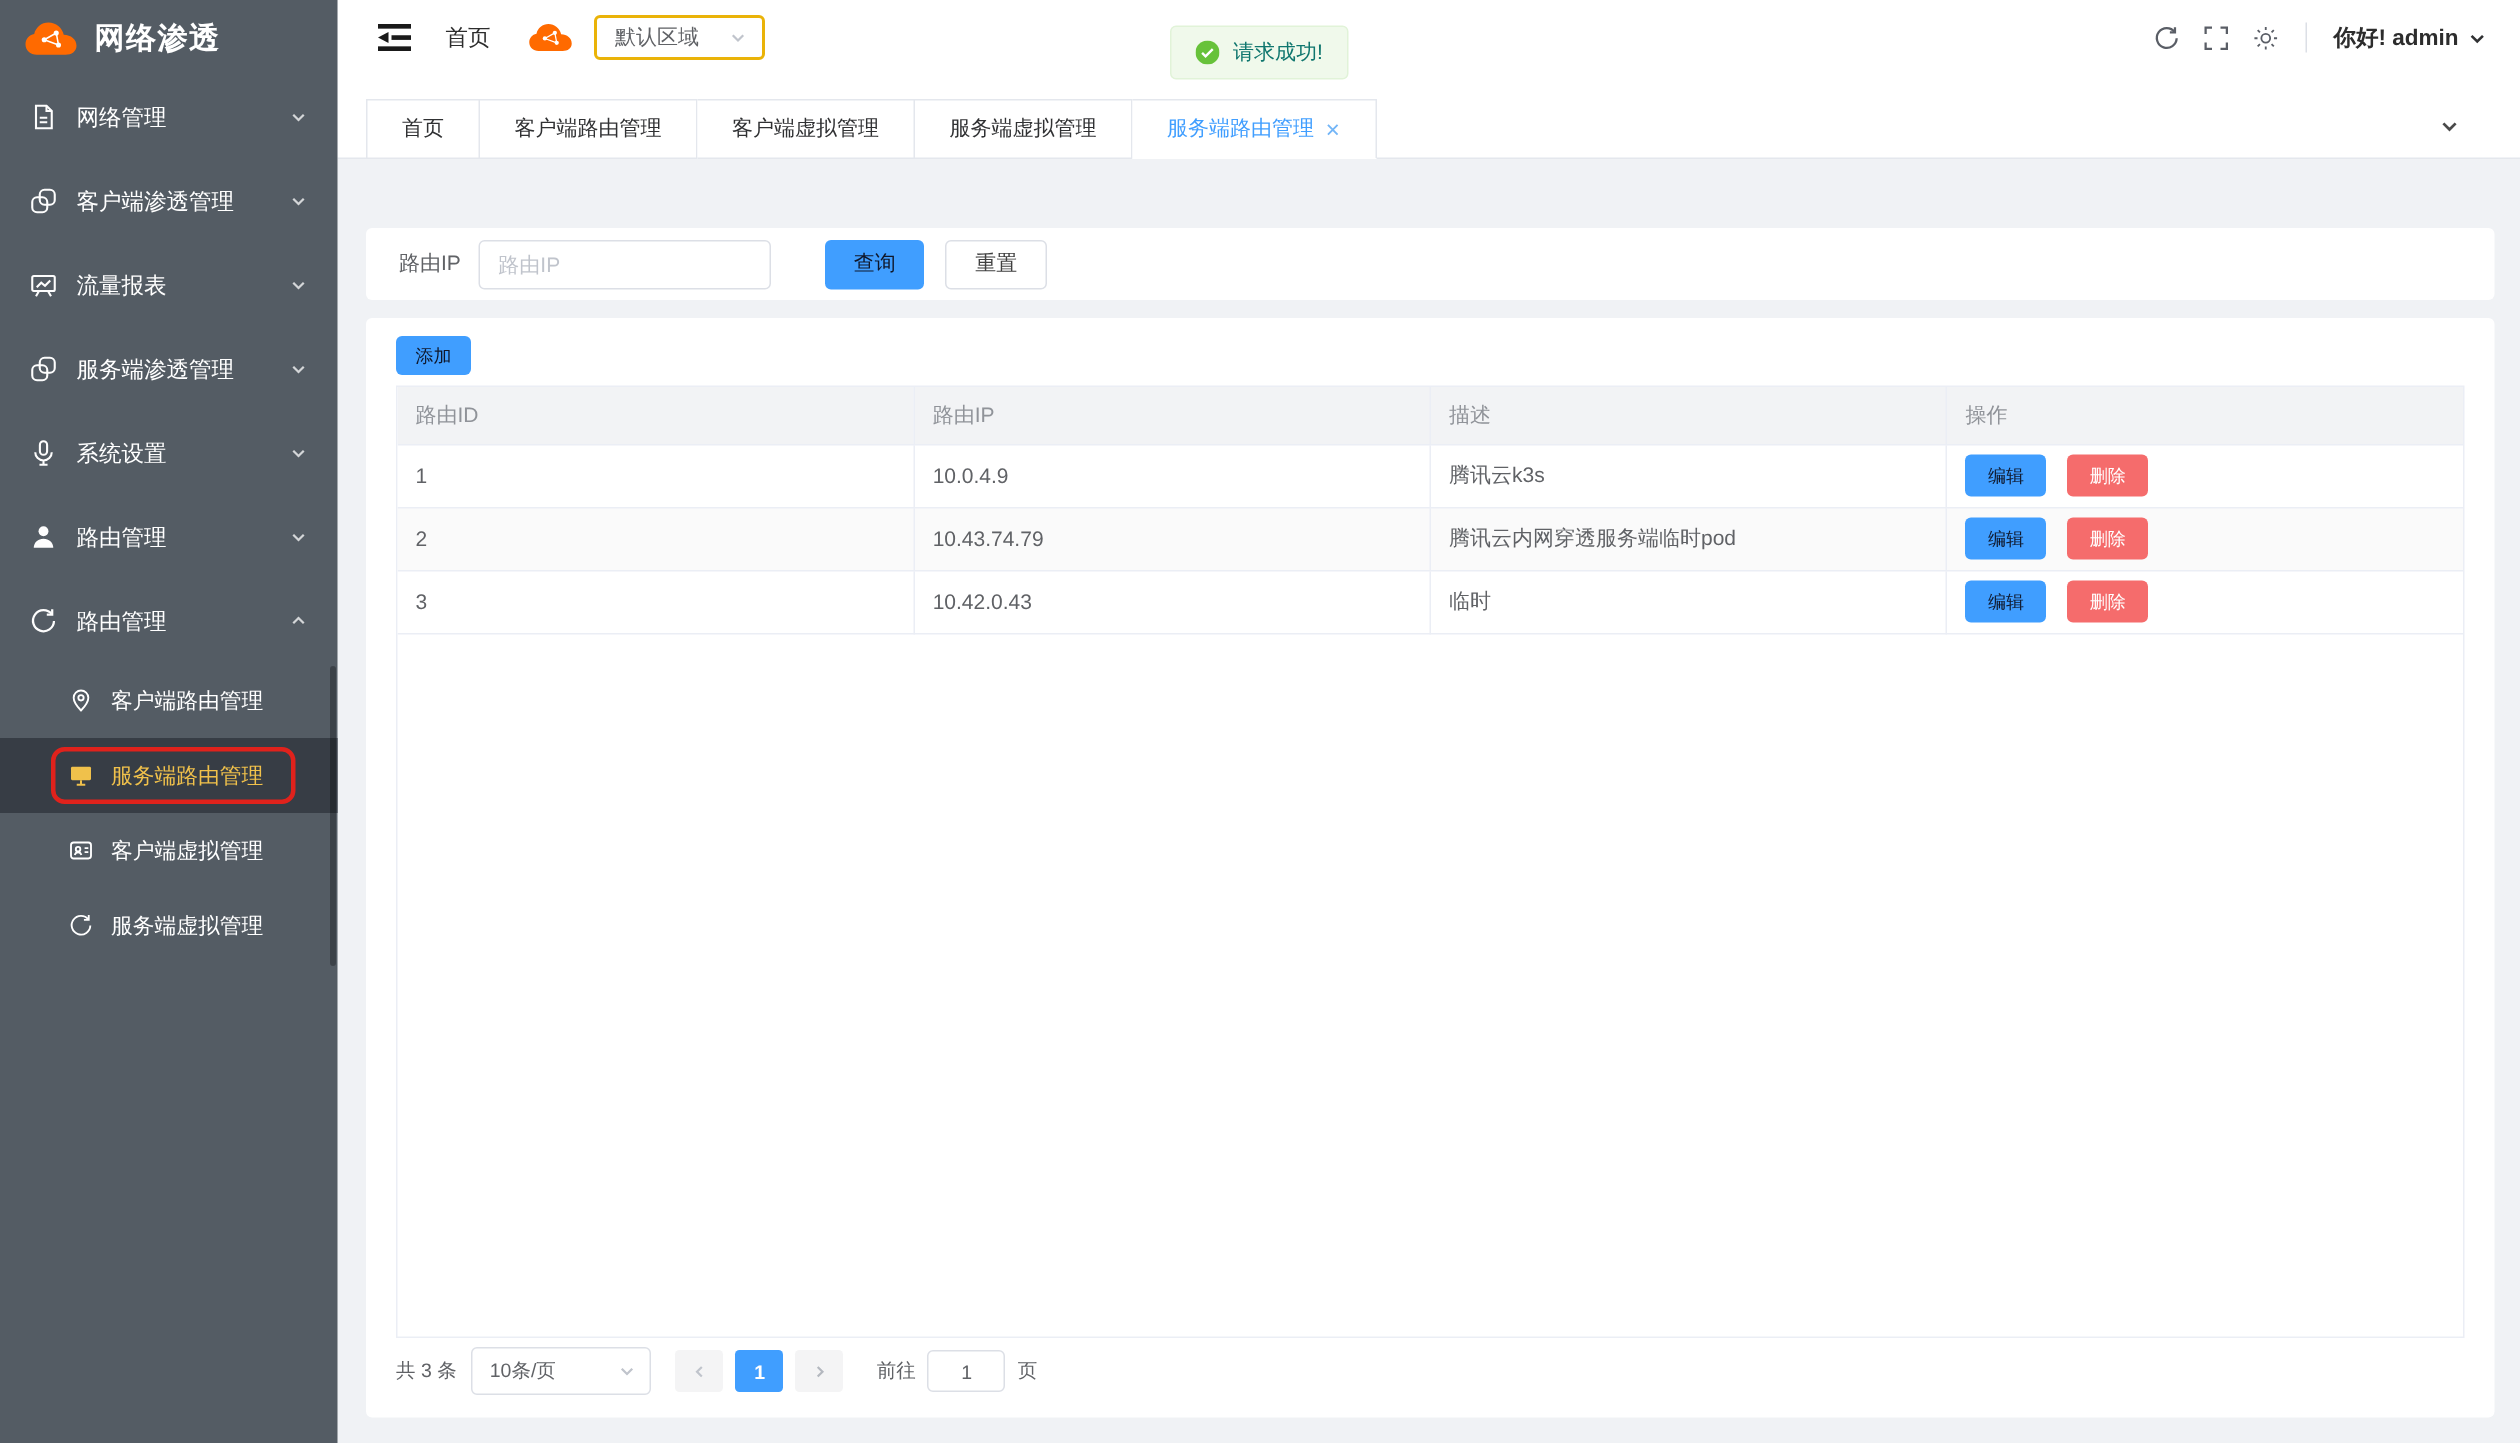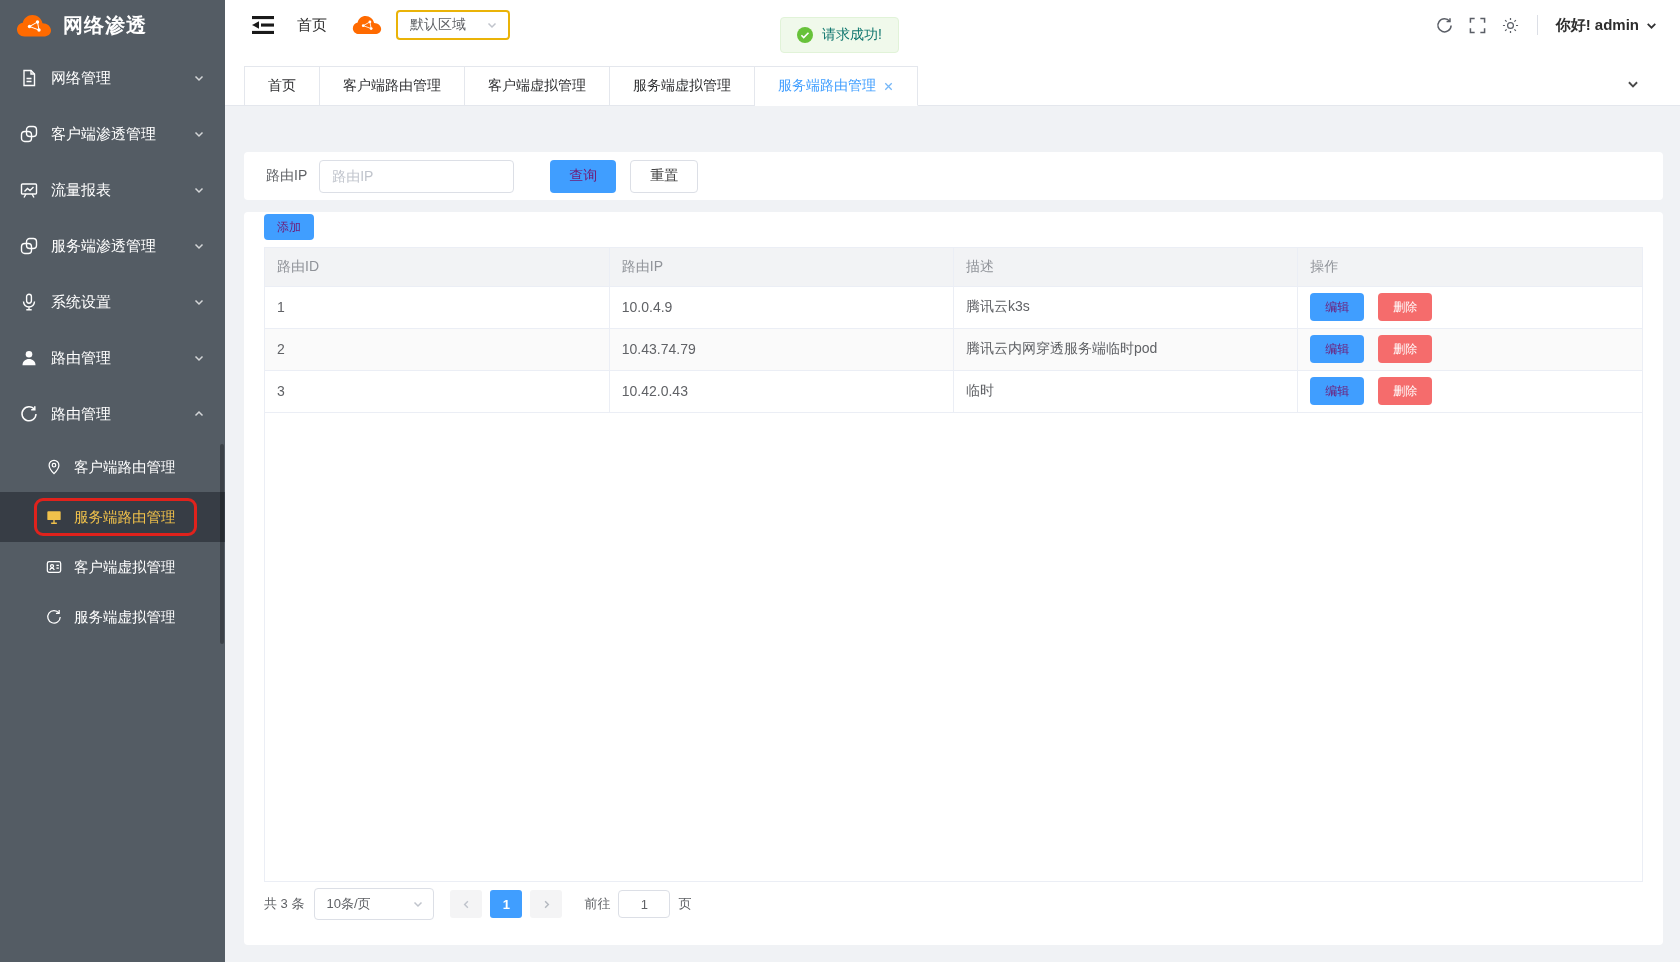--- a/index.html
+++ b/index.html
@@ -69,26 +69,26 @@
   .content { flex:1; background:#f0f2f5; padding:46px 17px 17px 19px; overflow:hidden; }
   .card { background:#fff; border-radius:4px; }
 
   .filter-card { height:48px; display:flex; align-items:center; padding:0 22px; }
   .filter-label { font-size:14px; color:#606266; flex:none; }
   .filter-input { margin-left:12px; width:195px; height:33px; border:1px solid #dcdfe6; border-radius:4px;
     padding:0 12px; font-size:14px; color:#606266; outline:none;
     font-family:"Liberation Sans","DejaVu Sans",sans-serif; }
   .filter-input::placeholder { color:#c0c4cc; }
   .btn { border:none; border-radius:4px; cursor:pointer; font-family:inherit; }
-  .btn-primary { background:#409eff; color:#701a75; }
+  .btn-primary { background:#409eff; color:#0f172a; }
   .btn-search { margin-left:36px; height:33px; padding:0 19px; font-size:14px; }
   .btn-reset { margin-left:14px; height:33px; padding:0 19px; font-size:14px;
     background:#fff; color:#404040; border:1px solid #dcdfe6; }
 
-  .table-card { margin-top:12px; height:733px; padding:2px 20px; display:flex; flex-direction:column; }
+  .table-card { margin-top:12px; height:733px; padding:12px 20px; display:flex; flex-direction:column; }
   .btn-add { height:26px; padding:0 13px; font-size:12px; align-self:flex-start; }
   .table-wrap { margin-top:7px; height:635px; border:1px solid #ebeef5; overflow:hidden; }
   table { width:100%; border-collapse:collapse; font-size:14px; table-layout:fixed; }
   th { background:#f2f3f5; height:38px; text-align:left; padding:0 12px; color:#909399; font-weight:normal;
     border-bottom:1px solid #ebeef5; border-right:1px solid #ebeef5; }
   th:last-child, td:last-child { border-right:none; }
   td { height:42px; padding:0 12px; color:#606266; border-bottom:1px solid #ebeef5; border-right:1px solid #ebeef5; background:#fff; }
   tr.stripe td { background:#fafafa; }
   .btn-edit { height:28px; padding:0 15px; font-size:12px; }
   .btn-delete { height:28px; padding:0 15px; font-size:12px; background:#f56c6c; color:#fff; margin-left:10px; }

